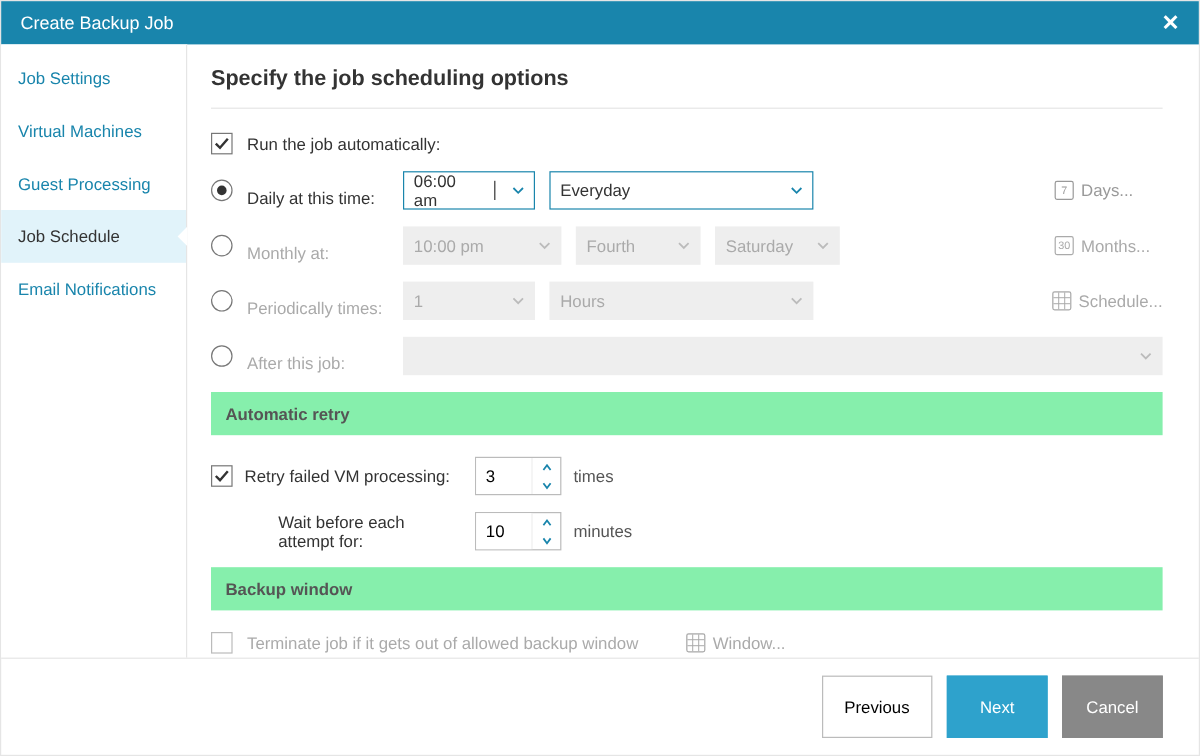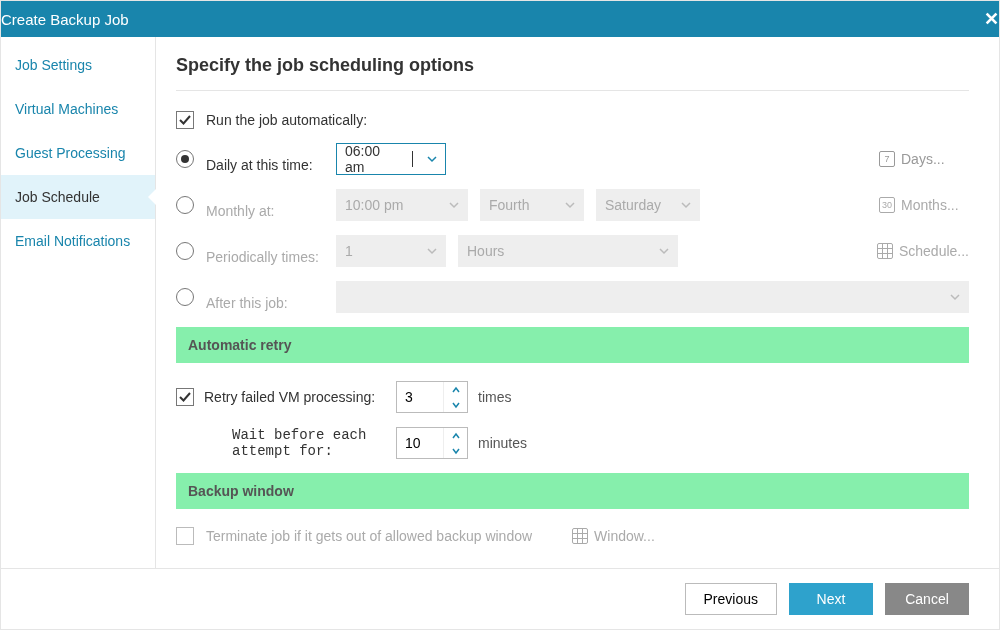--- a/index.html
+++ b/index.html
@@ -16,21 +16,21 @@
     display: flex;
     flex-direction: column;
     border: 1px solid #e5e5e5;
   }
   .titlebar {
     background: #1985ac;
     color: #fff;
     height: 36px;
     display: flex;
     align-items: center;
-    padding: 0 0;
+    padding: 0 16px;
     font-size: 15px;
   }
   .titlebar .title { flex: 1; }
   .titlebar .close { cursor: pointer; font-size: 18px; font-weight: bold; }
   .body {
     flex: 1;
     display: flex;
     min-height: 0;
   }
   .sidebar {
@@ -157,21 +157,21 @@
     color: #555;
     margin: 14px 0 18px 0;
   }
   .num-row {
     display: flex;
     align-items: center;
     gap: 10px;
     margin-bottom: 14px;
   }
   .num-row .lbl { width: 210px; }
-  .num-row.indent .lbl { padding-left: 28px; width: 210px; font-family: Liberation Mono, monospace; }
+  .num-row.indent .lbl { padding-left: 28px; width: 210px; }
   .spinner {
     display: flex;
     border: 1px solid #bbb;
     height: 32px;
     width: 72px;
     align-items: stretch;
   }
   .spinner input {
     border: none;
     width: 46px;
@@ -202,21 +202,21 @@
   }
   .terminate-row .checkbox { border-color: #bbb; }
   .footer {
     border-top: 1px solid #e5e5e5;
     padding: 14px 30px;
     display: flex;
     justify-content: flex-end;
     gap: 12px;
   }
   .btn {
-    height: 32px;
+    height: 52px;
     min-width: 84px;
     padding: 0 18px;
     border: 1px solid #bbb;
     background: #fff;
     cursor: pointer;
     font-size: 14px;
     display: inline-flex;
     align-items: center;
     justify-content: center;
   }
@@ -265,20 +265,28 @@
         </span>
         <span>Run the job automatically:</span>
       </div>
 
       <div class="opt-row">
         <span class="radio selected"></span>
         <span class="opt-label">Daily at this time:</span>
         <span class="select active hascaret" style="width:110px">
           <span>06:00 am</span>
           <span class="caret"></span>
+          <span class="chev">
+              <svg viewBox="0 0 10 10">
+                <path d="M1 3 L5 7 L9 3" stroke="#1985ac" stroke-width="1.5" fill="none"></path>
+              </svg>
+            </span>
+        </span>
+        <span class="select active" style="width:220px">
+          <span>Everyday</span>
           <span class="chev">
               <svg viewBox="0 0 10 10">
                 <path d="M1 3 L5 7 L9 3" stroke="#1985ac" stroke-width="1.5" fill="none"></path>
               </svg>
             </span>
         </span>
         <span style="flex:1"></span>
         <span class="endbtn">
           <span class="ico">7</span>
           <span>Days...</span>

